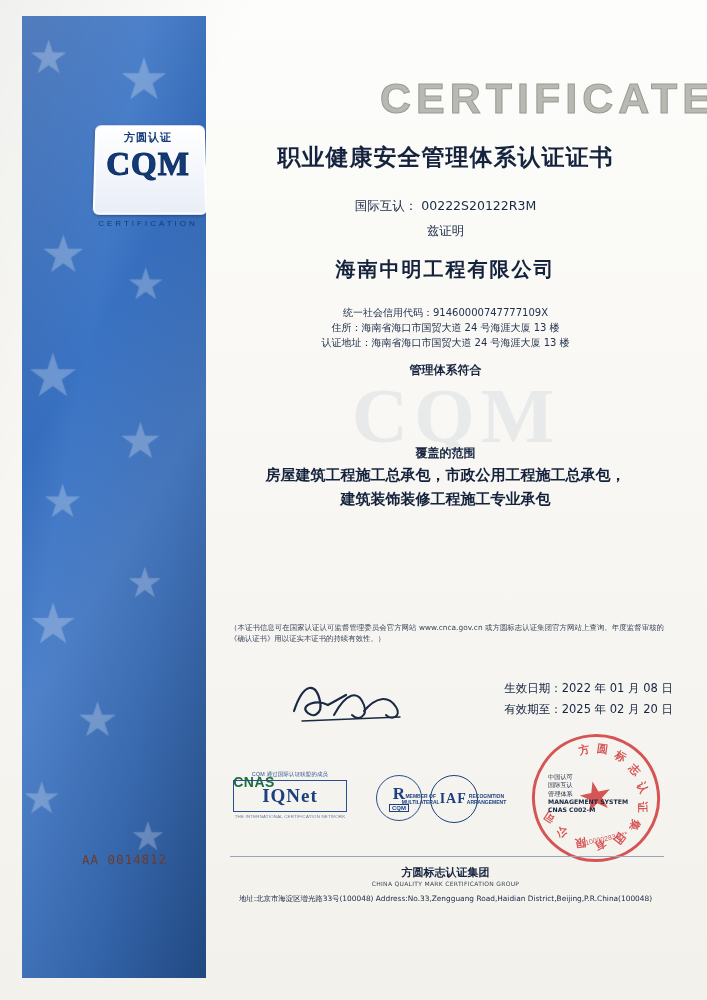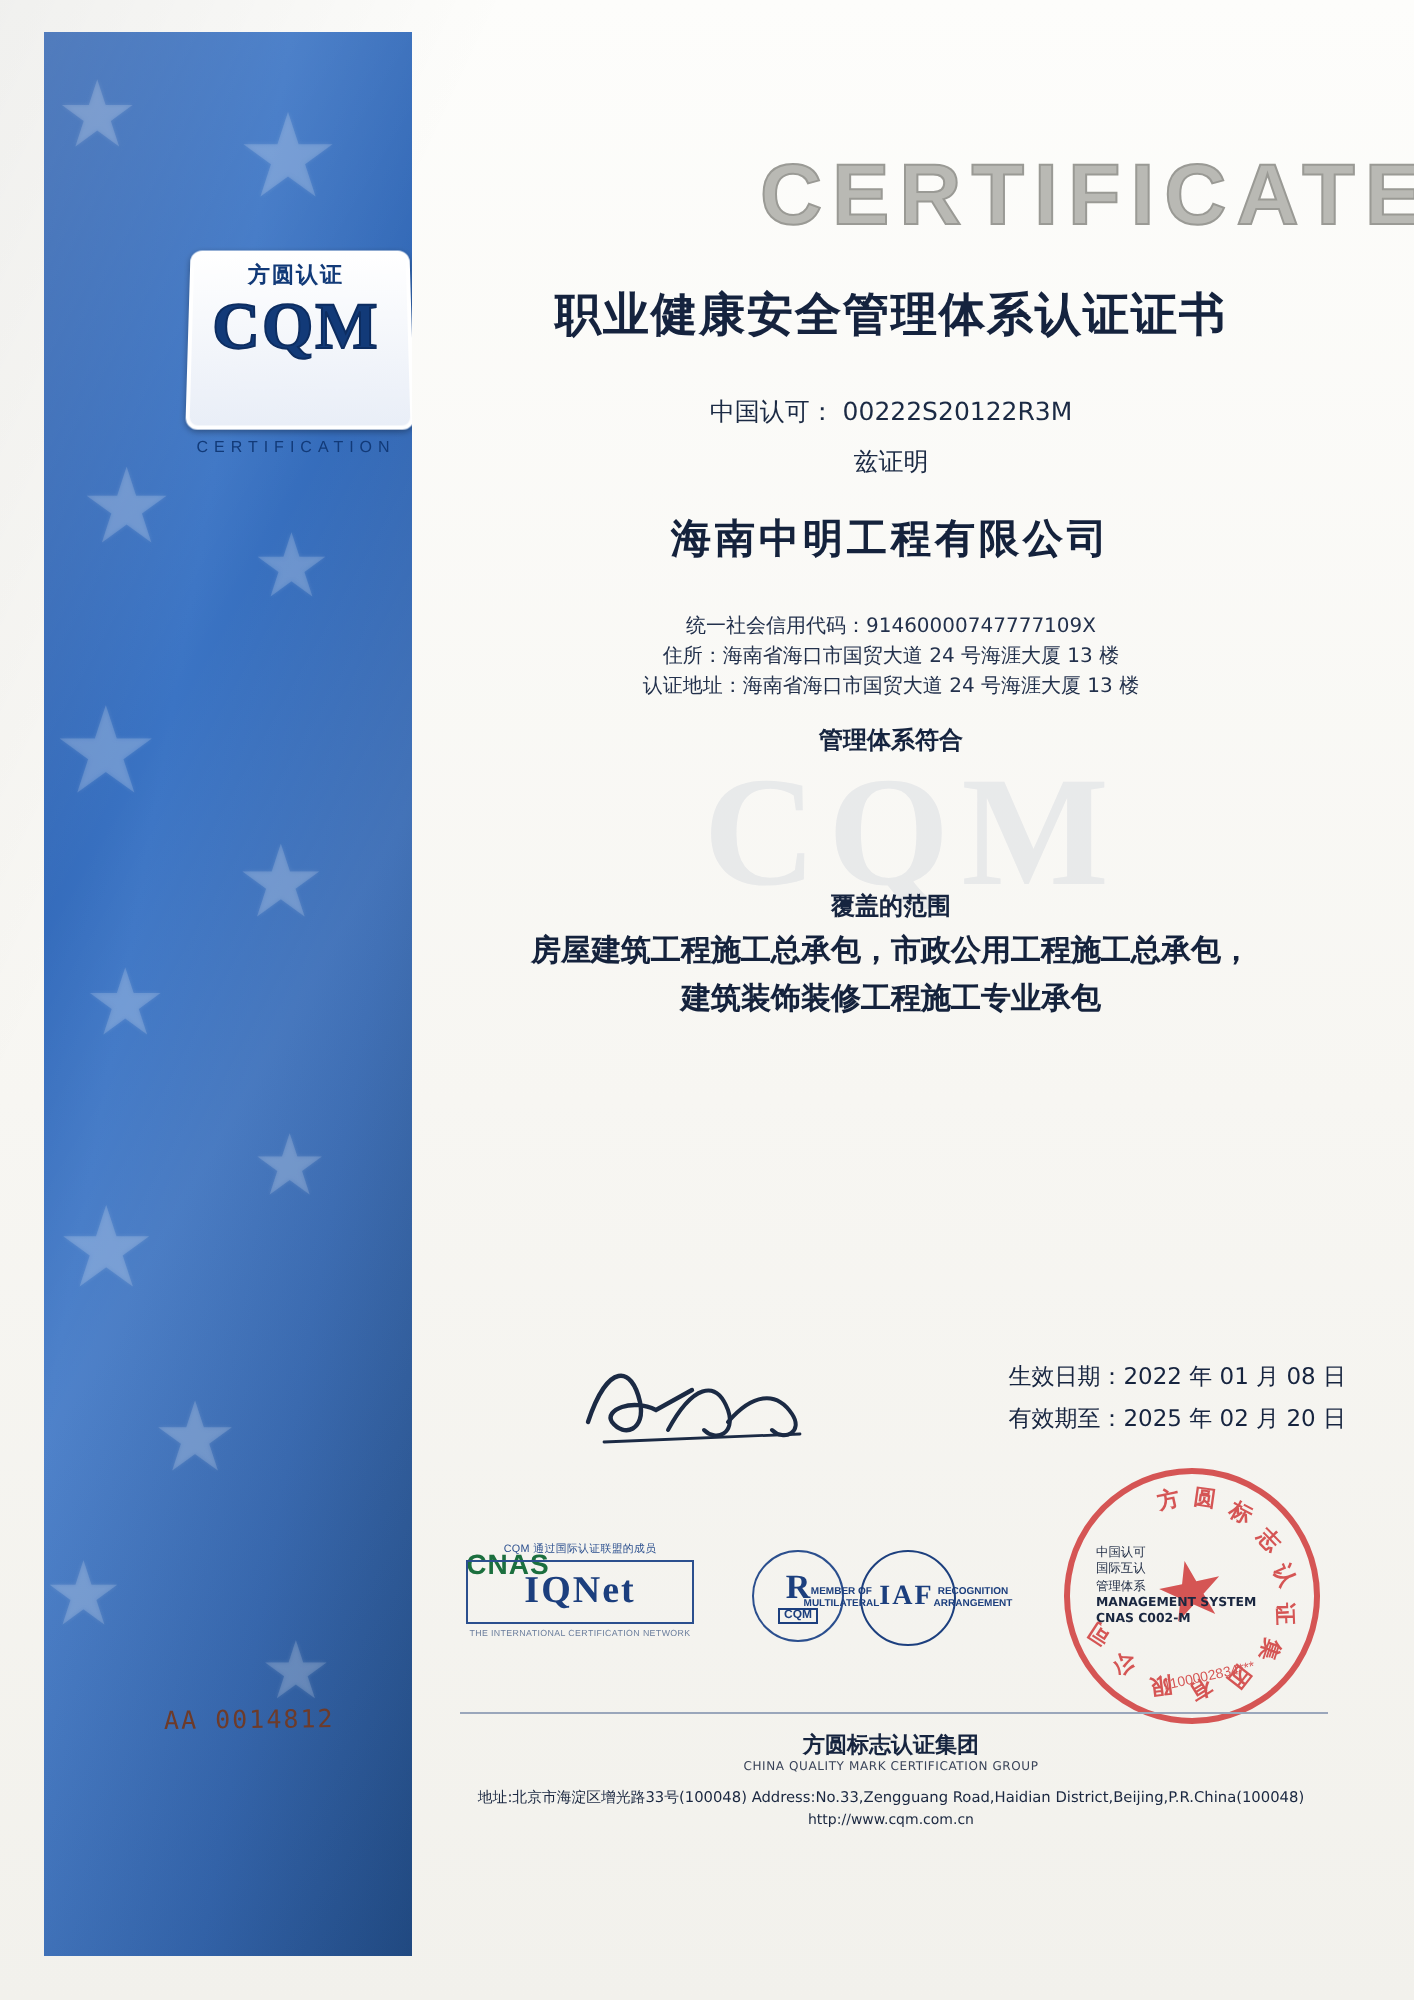--- a/index.html
+++ b/index.html
@@ -280,34 +280,35 @@
       <div class="en">CERTIFICATION</div>
     </div>
   </div>
 
   <div id="content">
     <div id="watermark">CQM</div>
 
     <div id="certword">CERTIFICATE</div>
     <div id="cn-title">职业健康安全管理体系认证证书</div>
 
-    <div id="certno" class="center">中国认可： 00222S20122R3M</div>
+    <div id="certno" class="center">国际互认： 00222S20122R3M</div>
     <div id="hereby" class="center">兹证明</div>
     <div id="company" class="center">海南中明工程有限公司</div>
 
     <div id="uscc" class="small-line center">统一社会信用代码：91460000747777109X</div>
     <div id="addr1" class="small-line center">住所：海南省海口市国贸大道 24 号海涯大厦 13 楼</div>
     <div id="addr2" class="small-line center">认证地址：海南省海口市国贸大道 24 号海涯大厦 13 楼</div>
 
     <div id="std-label" class="center">管理体系符合</div>
 
     <div id="scope-label" class="center">覆盖的范围</div>
     <div id="scope1" class="center">房屋建筑工程施工总承包，市政公用工程施工总承包，</div>
     <div id="scope2" class="center">建筑装饰装修工程施工专业承包</div>
 
+    <div id="note">（本证书信息可在国家认证认可监督管理委员会官方网站 www.cnca.gov.cn 或方圆标志认证集团官方网站上查询。年度监督审核的《确认证书》用以证实本证书的持续有效性。）</div>
 
     <svg id="signature" viewBox="0 0 160 60">
       <path d="M18 40 C28 10, 40 12, 44 30 C47 44, 36 48, 30 40 C26 34, 40 28, 52 34 L70 24" fill="none" stroke="#1b2a44" stroke-width="2.2" stroke-linecap="round"></path>
       <path d="M58 44 C70 22, 82 18, 88 34 C92 46, 82 50, 76 44" fill="none" stroke="#1b2a44" stroke-width="2" stroke-linecap="round"></path>
       <path d="M88 40 C100 26, 112 24, 120 36 C126 45, 116 50, 110 44" fill="none" stroke="#1b2a44" stroke-width="2" stroke-linecap="round"></path>
       <path d="M26 50 L124 46" fill="none" stroke="#1b2a44" stroke-width="1.4" stroke-linecap="round"></path>
     </svg>
 
     <div id="dates">
       <div>生效日期：2022 年 01 月 08 日</div>
@@ -357,17 +358,16 @@
         <div>管理体系</div>
         <div><b>MANAGEMENT SYSTEM</b></div>
         <div><b>CNAS C002-M</b></div>
       </div>
     </div>
 
     <div id="footerline"></div>
     <div id="org-cn">方圆标志认证集团</div>
     <div id="org-en">CHINA QUALITY MARK CERTIFICATION GROUP</div>
     <div id="addr-line">地址:北京市海淀区增光路33号(100048)  Address:No.33,Zengguang Road,Haidian District,Beijing,P.R.China(100048)</div>
-    <div id="web-line">http://www.cqm.com.cn</div>
   </div>
 
   <div id="serial">AA 0014812</div>
 </div>
 
 </body></html>

